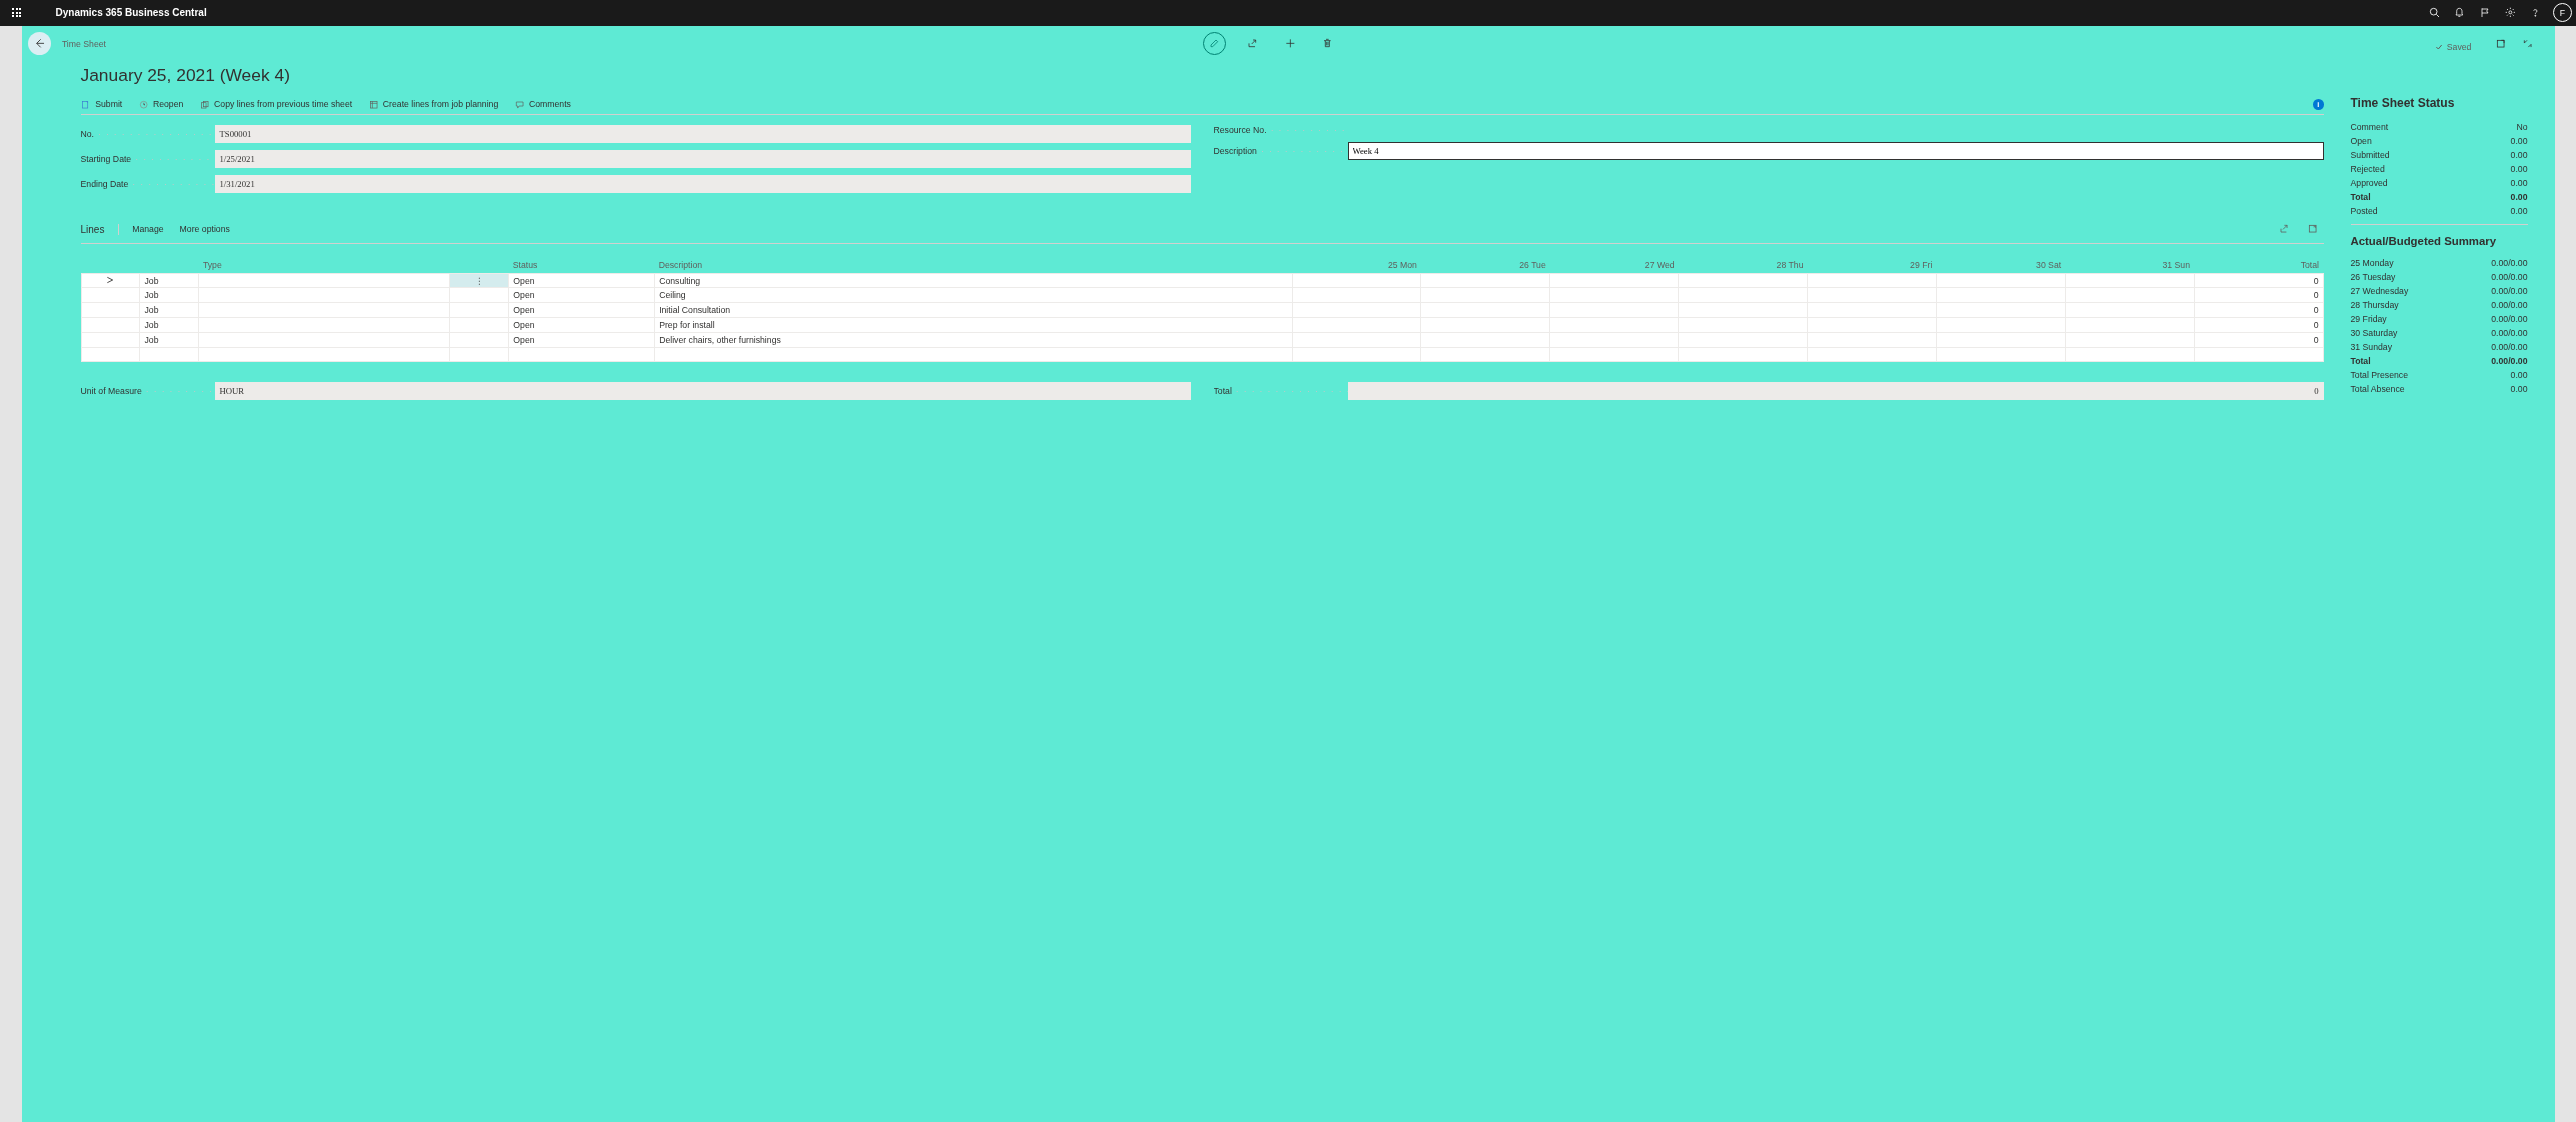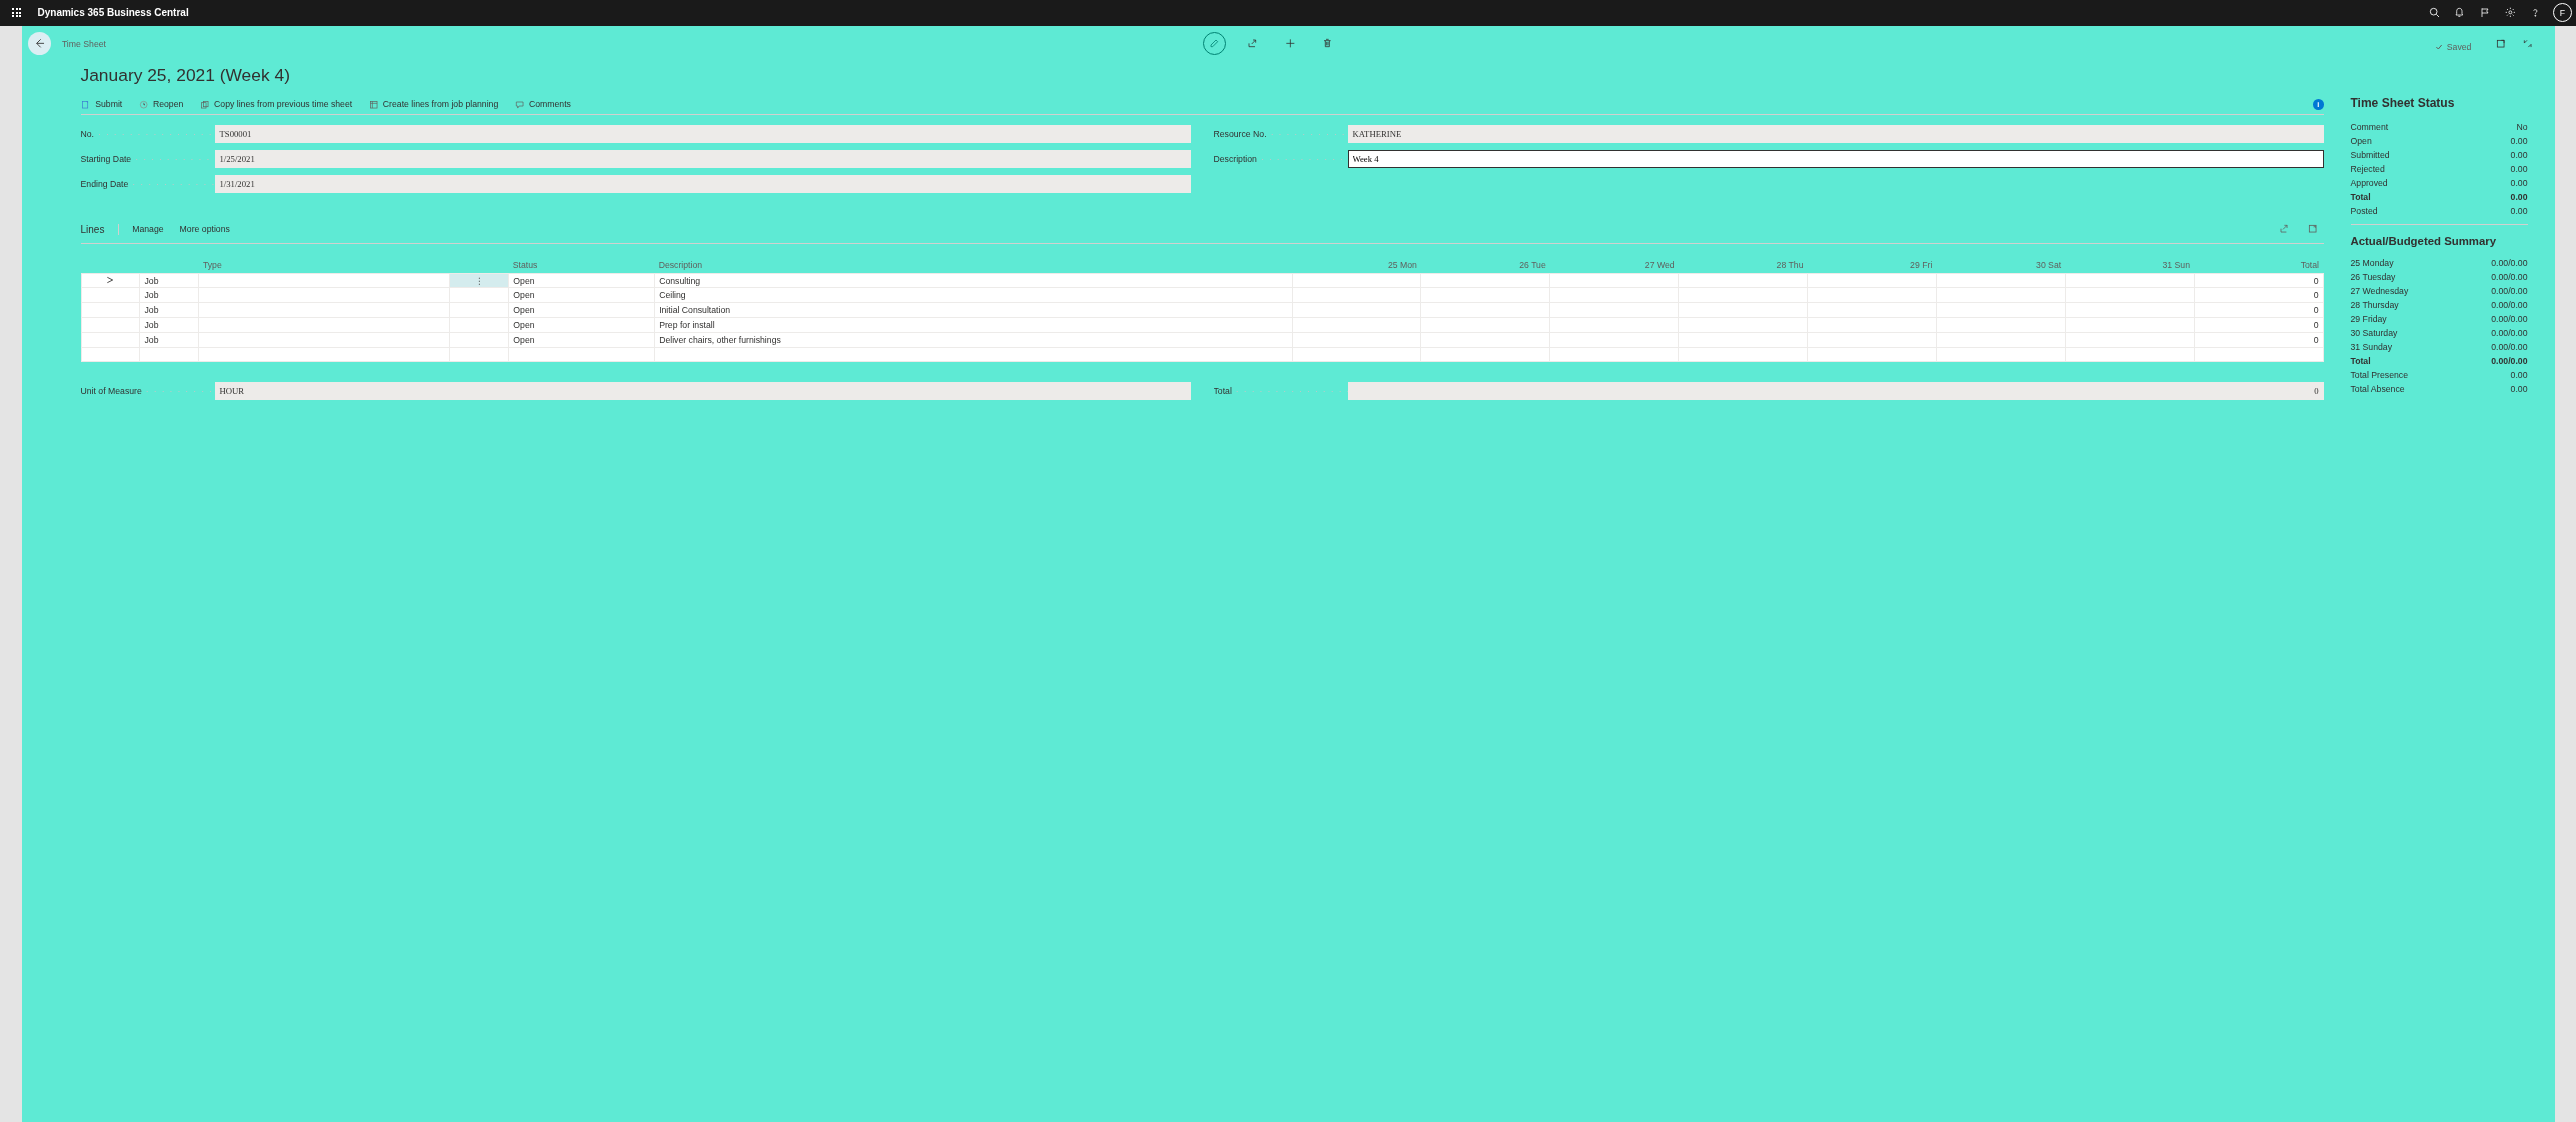--- a/index.html
+++ b/index.html
@@ -1,20 +1,20 @@
 <!DOCTYPE html>
 <html style="font-size:10.7px"><head>
 <meta charset="utf-8">
 <style>
 * { box-sizing: border-box; margin: 0; padding: 0; }
 body { font-family: "Segoe UI", -apple-system, sans-serif; font-size: 8.7px; background: #e4e4e4; color: #323130; }
 
 
 .top-header { background: #1a1a1a; color: #fff; height: 25.5px; display: flex; align-items: center; padding: 0 4px; justify-content: space-between; }
-.top-left { display: flex; align-items: center; gap: 8px; }
+.top-left { display: flex; align-items: center; gap: 26px; }
 .waffle { width: 25.5px; height: 25.5px; display: flex; align-items: center; justify-content: center; cursor: pointer; }
 .waffle-grid { display: grid; grid-template-columns: repeat(3,2px); grid-template-rows: repeat(3,2px); gap: 1.3px; }
 .waffle-grid span { background: #fff; width: 2px; height: 2px; }
 .app-title { font-size: 10px; font-weight: 600; }
 .top-right { display: flex; align-items: center; gap: 1.3px; }
 .top-icon { width: 24px; height: 25.5px; display: flex; align-items: center; justify-content: center; cursor: pointer; color: #fff; }
 .top-icon svg { stroke: #fff; fill: none; }
 .avatar { width: 19px; height: 19px; border: 0.7px solid #fff; border-radius: 50%; display: flex; align-items: center; justify-content: center; font-size: 8.7px; margin-left: 4px; }
 
 
@@ -262,21 +262,20 @@
             <div class="field-value">1/25/2021</div>
           </div>
           <div class="field-row">
             <div class="field-label">Ending Date</div>
             <div class="field-value">1/31/2021</div>
           </div>
         </div>
         <div>
           <div class="field-row">
             <div class="field-label">Resource No.</div>
-            <div class="field-value">KATHERINE</div>
           </div>
           <div class="field-row">
             <div class="field-label">Description</div>
             <div class="field-value editable">
               <input type="text" value="Week 4" style="">
             </div>
           </div>
         </div>
       </div>
 

